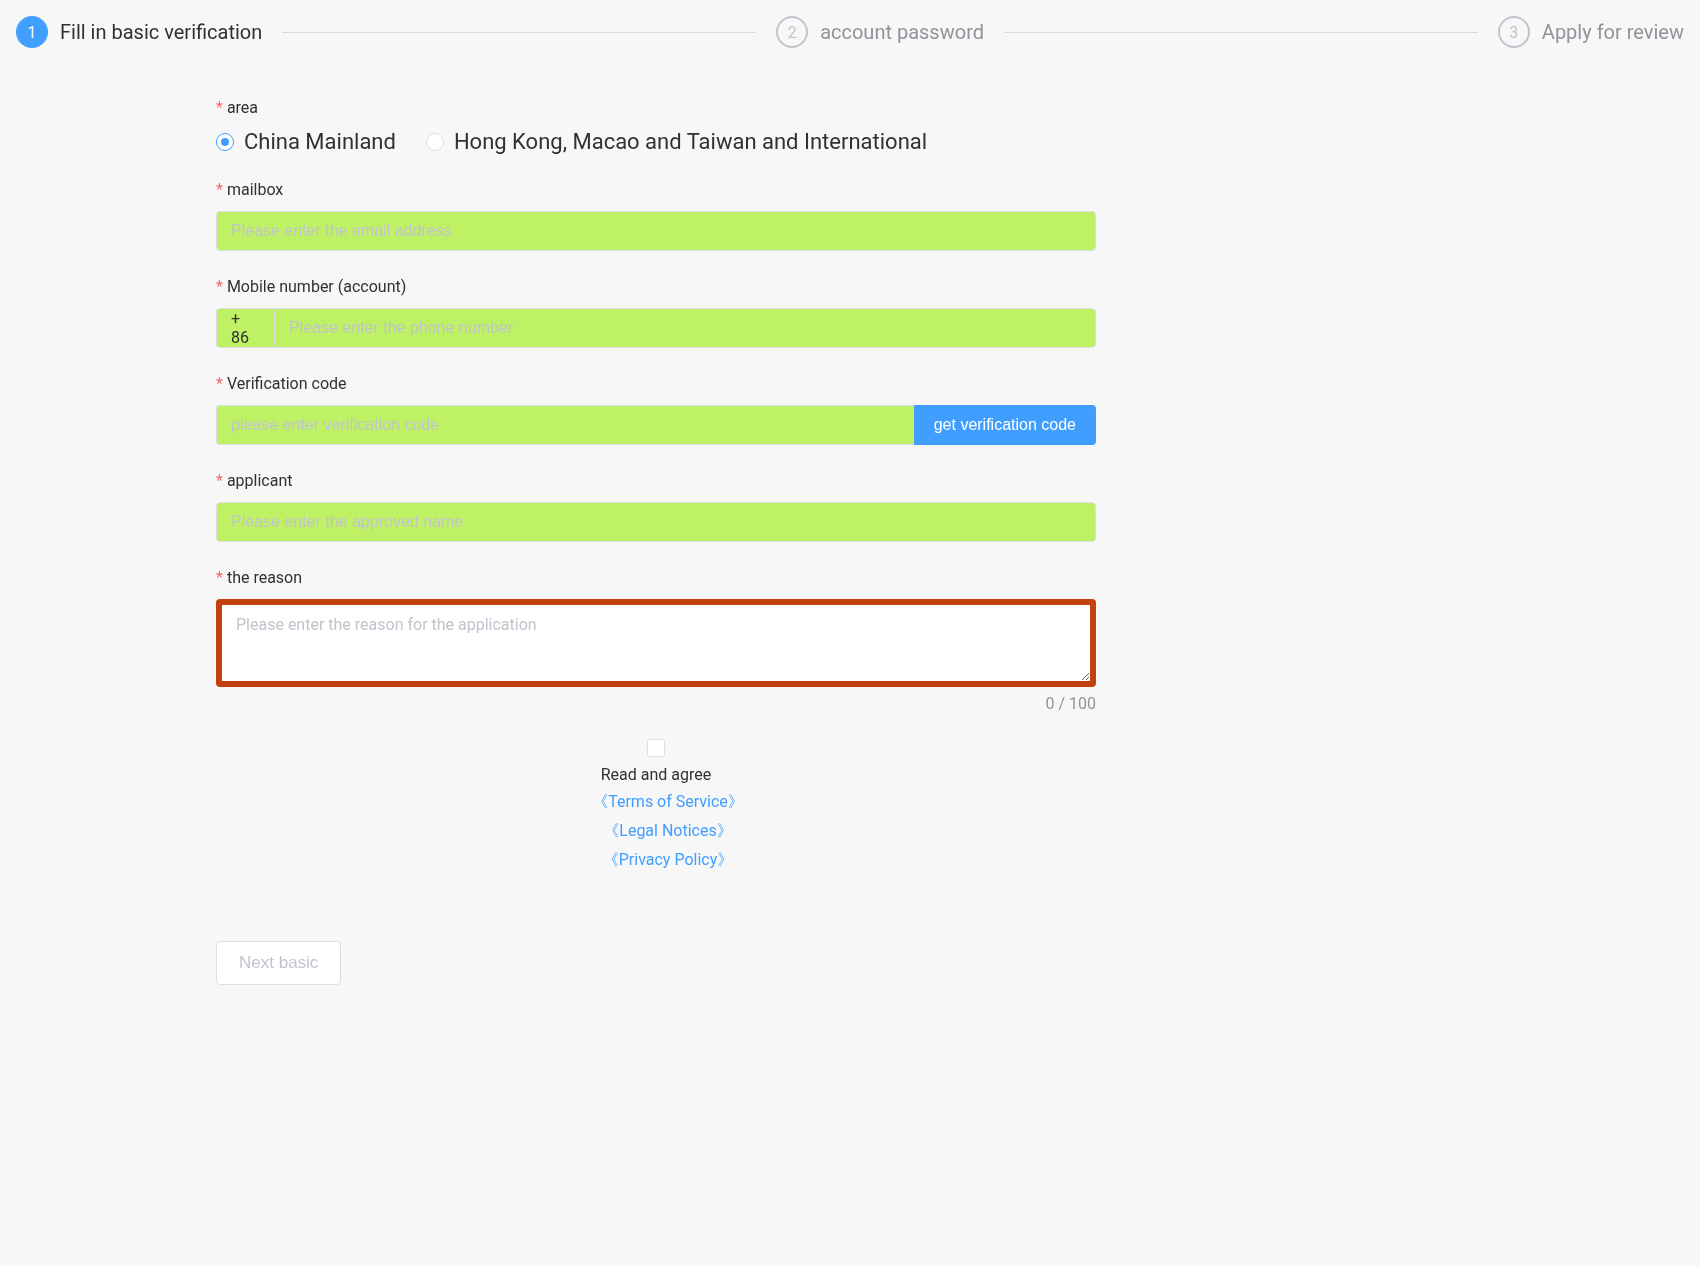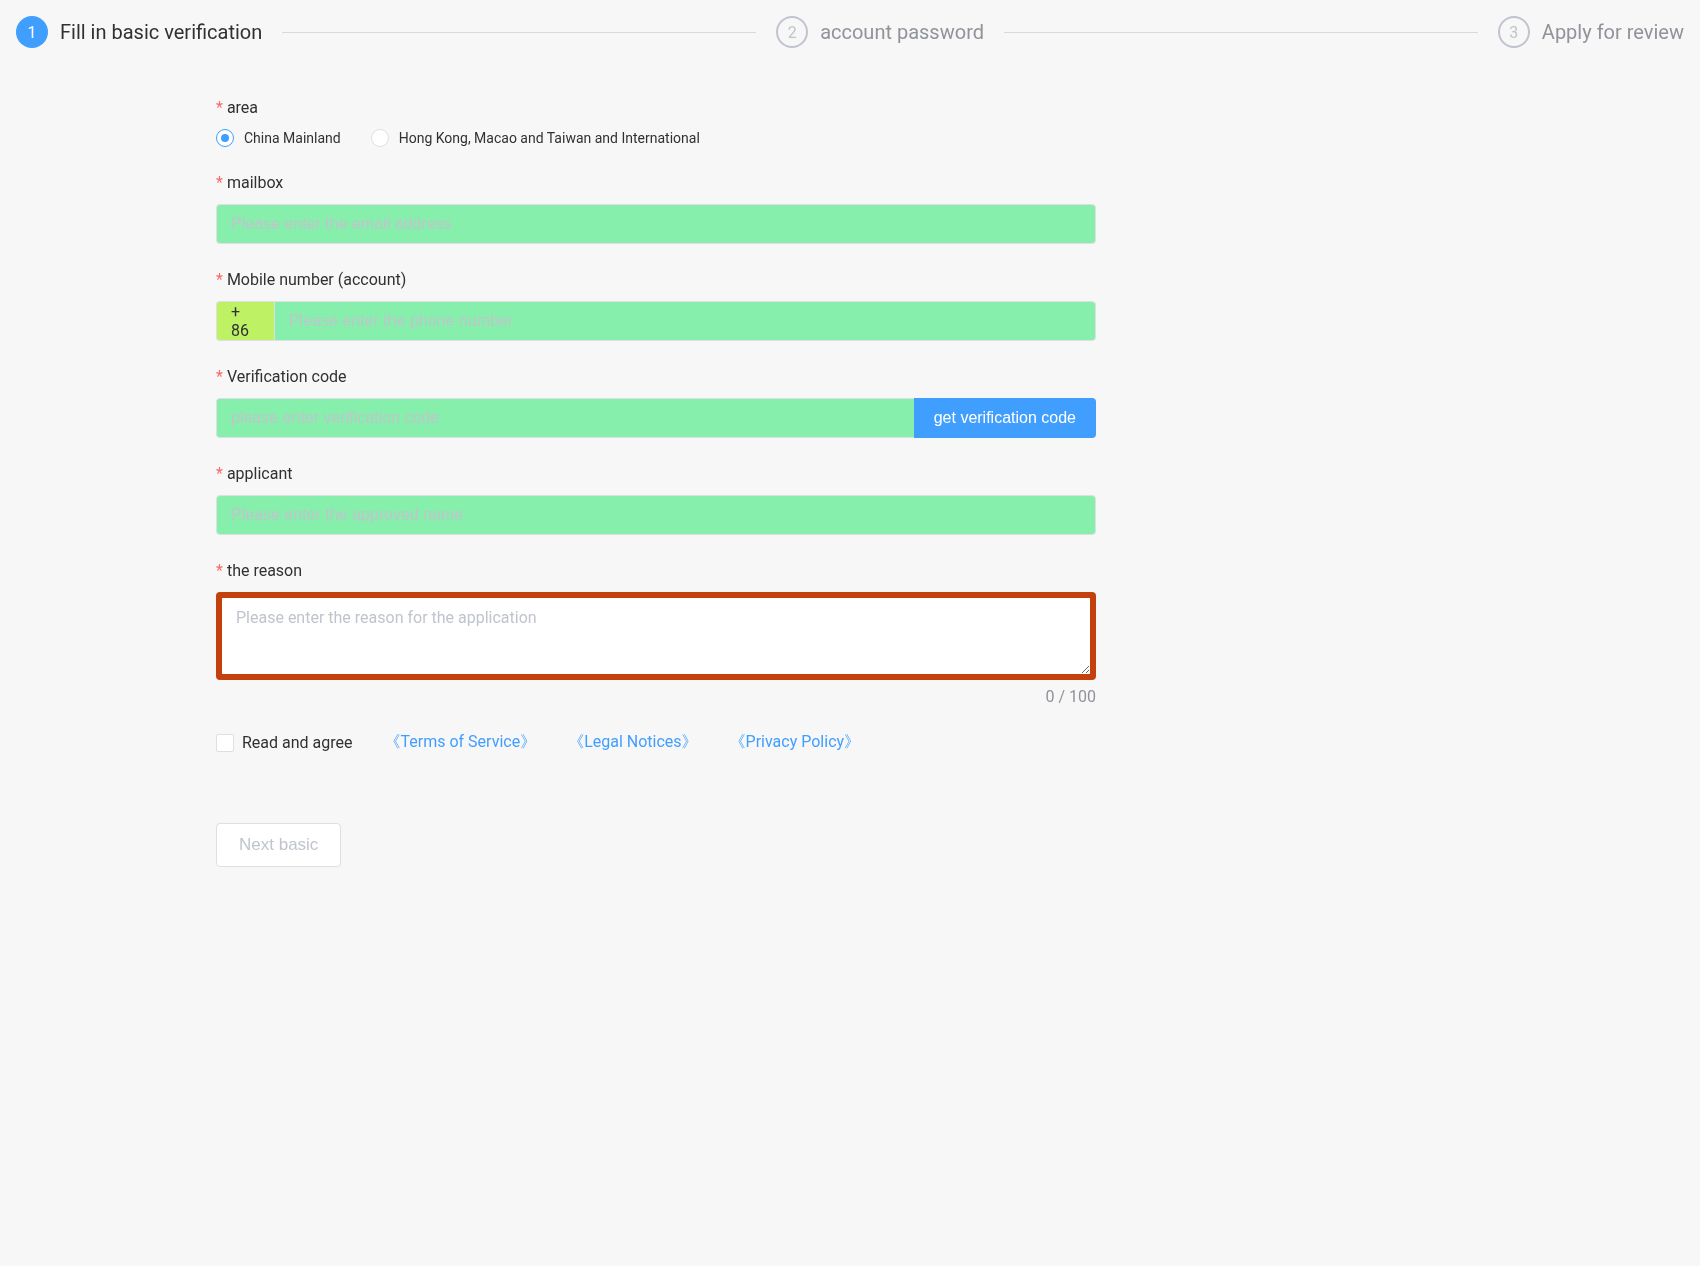--- a/index.html
+++ b/index.html
@@ -84,21 +84,21 @@
     }
     .radio-group {
       display: flex;
       gap: 30px;
       align-items: center;
     }
     .radio-item {
       display: flex;
       align-items: center;
       cursor: pointer;
-      font-size: 14px;
+      font-size: 22px;
       color: #303133;
       text-align: right;
     }
     .radio-circle {
       width: 18px;
       height: 18px;
       border-radius: 50%;
       border: 1px solid #dcdfe6;
       margin-right: 10px;
       display: flex;
@@ -116,21 +116,21 @@
       background: #409eff;
     }
     .input {
       width: 100%;
       height: 40px;
       padding: 0 14px;
       border: 1px solid #dcdfe6;
       border-radius: 4px;
       font-size: 16px;
       color: #303133;
-      background: #86efac;
+      background: #bef264;
       outline: none;
     }
     .input::placeholder {
       color: #c0c4cc;
     }
     .input-group {
       display: flex;
     }
     .input-prefix {
       height: 40px;
@@ -186,20 +186,21 @@
       color: #909399;
       font-size: 16px;
       margin-top: 4px;
     }
     .agree-row {
       display: flex;
       align-items: center;
       gap: 8px;
       font-size: 16px;
       flex-wrap: wrap;
+      flex-direction: column;
     }
     .checkbox {
       width: 18px;
       height: 18px;
       border: 1px solid #dcdfe6;
       border-radius: 2px;
       background: #fff;
       cursor: pointer;
     }
     .agree-text {

